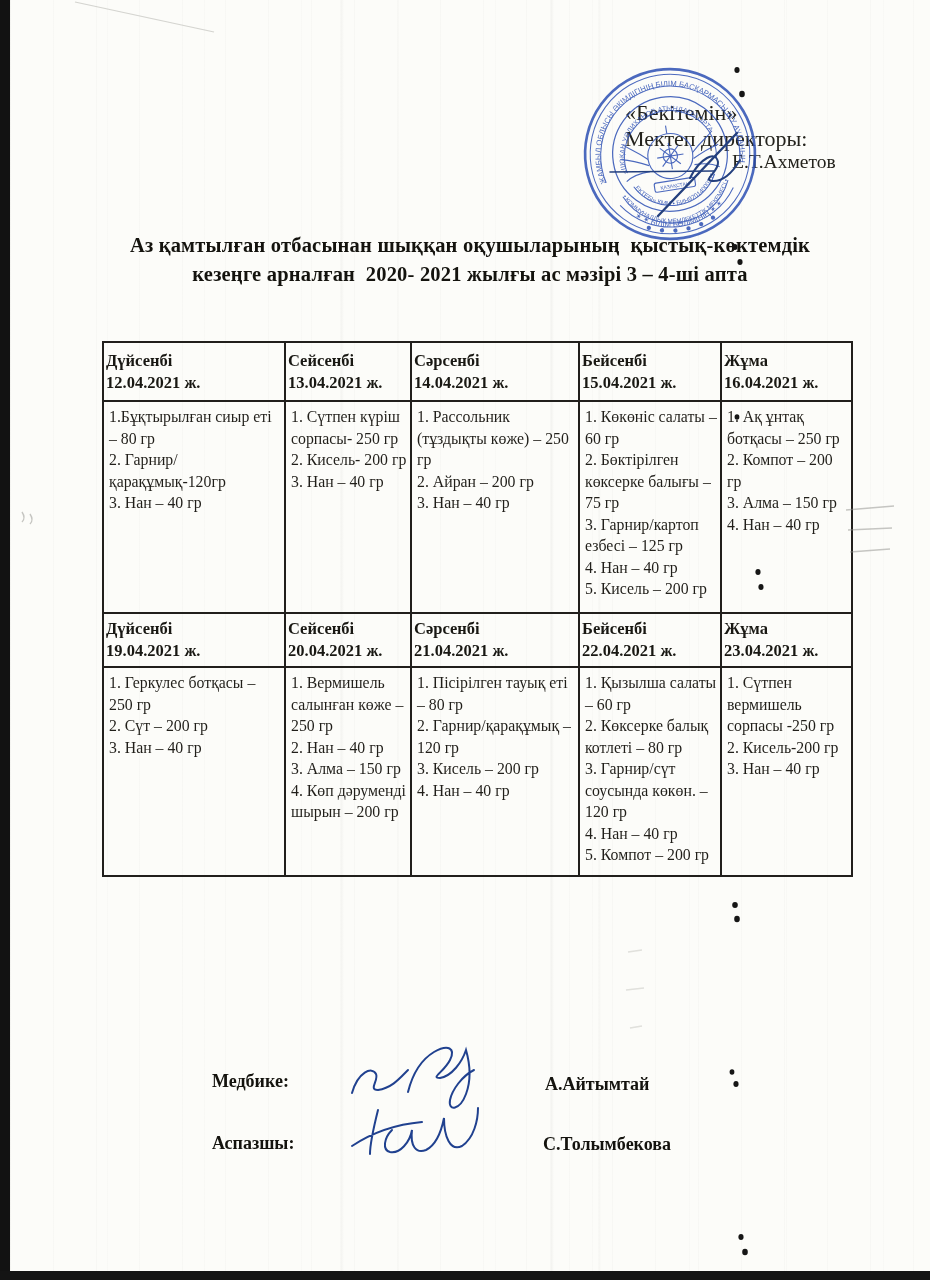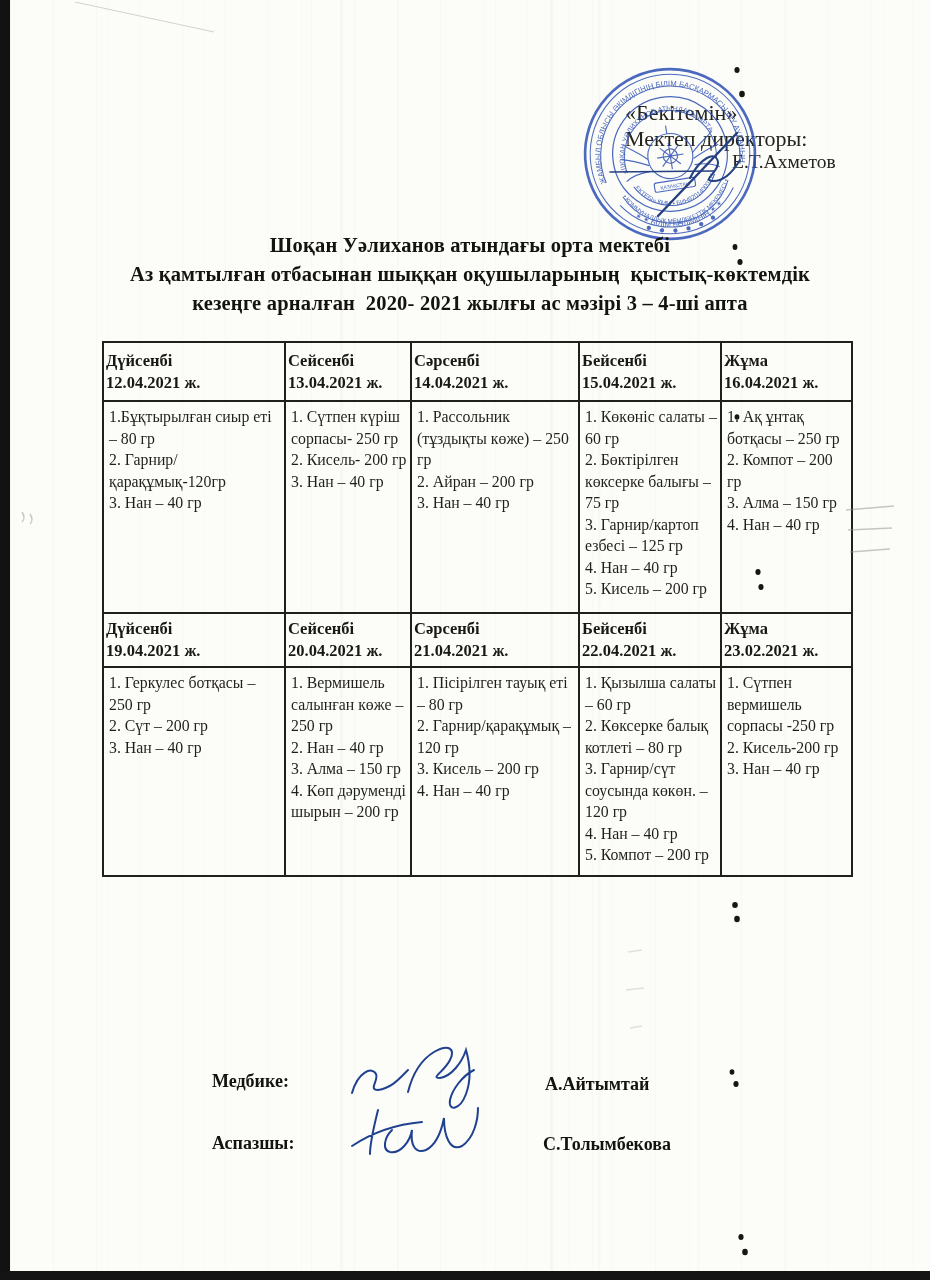--- a/index.html
+++ b/index.html
@@ -107,21 +107,20 @@
       <path d="M86,58 L86,66"></path>
       <path d="M64,88 C54,78 48,76 42,70 M64,94 C52,88 46,86 38,84 M64,100 C54,100 46,102 40,106"></path>
       <path d="M108,88 C118,78 124,76 130,70 M108,94 C120,88 126,86 134,84 M108,100 C118,100 126,102 132,106"></path>
       <rect x="66" y="112" width="40" height="9" rx="2"></rect>
       <text x="86" y="119" font-size="5" text-anchor="middle" fill="#2d50b4" stroke="none" font-family="Liberation Sans, sans-serif">ҚАЗАҚСТАН</text>
     </g>
   </g>
 </svg>
 
 <div id="title">
-  <div class="t-line">Шоқан Уәлиханов атындағы орта мектебі</div>
   <div class="t-line">Аз қамтылған отбасынан шыққан оқушыларының  қыстық-көктемдік</div>
   <div class="t-line">кезеңге арналған  2020- 2021 жылғы ас мәзірі 3 – 4-ші апта</div>
 </div>
 
 <table id="menu-table">
   <colgroup>
     <col style="width:182px">
       <col style="width:126px">
       <col style="width:168px">
       <col style="width:142px">
@@ -192,21 +191,21 @@
     <th>
           <span style="display:block">Сәрсенбі</span>
           <span style="display:block">21.04.2021 ж.</span>
         </th>
     <th>
           <span style="display:block">Бейсенбі</span>
           <span style="display:block">22.04.2021 ж.</span>
         </th>
     <th>
           <span style="display:block">Жұма</span>
-          <span style="display:block">23.02.2021 ж.</span>
+          <span style="display:block">23.04.2021 ж.</span>
         </th>
   </tr>
   <tr class="body-week2">
     <td>
           <div class="menu-lines">1. Геркулес ботқасы – 250 гр
 2. Сүт – 200 гр
 3. Нан – 40 гр</div>
         </td>
     <td>
           <div class="menu-lines">1. Вермишель салынған көже – 250 гр

